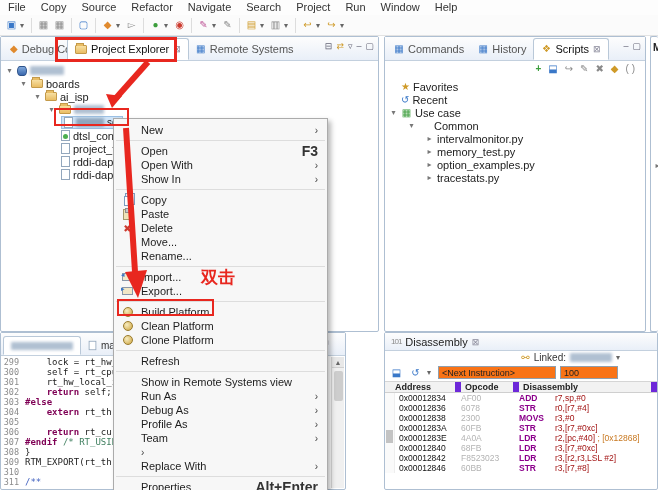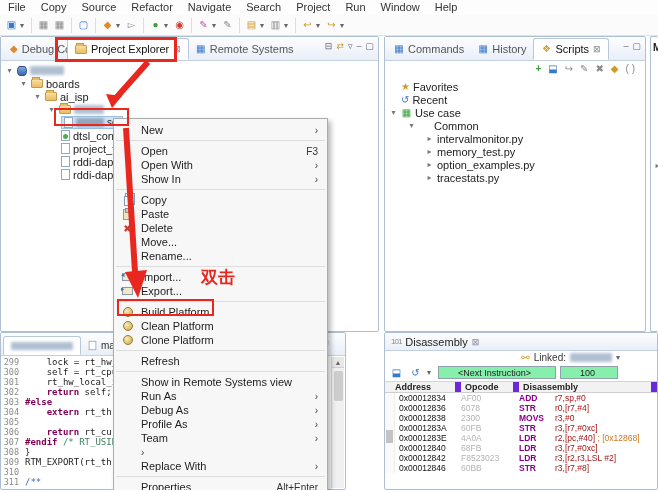--- a/index.html
+++ b/index.html
@@ -44,21 +44,21 @@
            border:1px solid #2d528a; flex:none; }
   .rb { display:inline-block; background:#b0c0d2; border-radius:1px; filter:blur(1.4px); height:9px; }
   .selrow { background:#cfe3f7; border:1px solid #9cc0e4; padding:0 2px; display:flex; align-items:center; gap:3px; }
 
   
   .cmenu { position:absolute; left:113px; top:118px; width:215px; padding:4px 0;
            background:#f7f7f7; border:1px solid #ababab; box-shadow:3px 3px 5px rgba(0,0,0,.28); z-index:50; }
   .mi { height:14px; line-height:13px; display:flex; align-items:center; position:relative;
         padding-left:27px; padding-right:9px; font-size:11px; color:#1d1d1d; }
   .mi .lbl { flex:1; }
-  .mi .sc { font-size:10px; color:#333; }
+  .mi .sc { font-size:14px; color:#333;font-weight:bold; }
   .mi .ar { font-size:10px; color:#444; }
   .mic { position:absolute; left:6px; top:1px; width:15px; height:12px; display:flex;
          align-items:center; justify-content:center; font-size:10px; }
   .msep { height:1px; background:#dddddd; margin:3px 2px; }
   .coin { width:10px; height:10px; border-radius:50%; border:1px solid #9a7b2d;
           background:radial-gradient(circle at 35% 35%, #f7ecc0, #cda43e); }
   .ic-copy { width:8px; height:10px; border:1px solid #7a9cc0; background:#fff;
              box-shadow:2px -2px 0 0 #e6eef8, 2px -2px 0 1px #7a9cc0; margin-top:2px; }
   .ic-paste { width:9px; height:11px; background:#efe3b8; border:1px solid #a5986b; position:relative; }
   .ic-paste::before { content:""; position:absolute; left:1px; top:-2px; width:5px; height:3px;
@@ -85,22 +85,22 @@
   .varr { height:11px; display:flex; align-items:center; justify-content:center; font-size:7px;
           color:#666; background:#e8e8e8; border-bottom:1px solid #d0d0d0; }
   .vthumb { position:absolute; left:2px; top:14px; width:9px; height:30px; background:#cdcdcd; border-radius:2px; }
 
   
   .dhead { height:18px; display:flex; align-items:center; gap:4px; padding:0 6px;
            background:linear-gradient(#fdfdfd,#e9eff8); border-bottom:1px solid #c3d0de; font-size:11px; }
   .linkrow { height:13px; display:flex; align-items:center; justify-content:flex-end; gap:4px;
              padding-right:34px; font-size:10px; color:#333; }
   .dtools { height:17px; display:flex; align-items:center; gap:4px; padding:0 4px; }
-  .dfield { height:13px; border:1px solid #8f9fae; background:#86efac; font-size:9px; line-height:12px;
-            padding:0 19px; color:#222; white-space:nowrap; overflow:hidden; }
+  .dfield { height:13px; border:1px solid #8f9fae; background:#f97316; font-size:9px; line-height:12px;
+            padding:0 3px; color:#222; white-space:nowrap; overflow:hidden; }
   .dcolh { height:12px; display:flex; background:#f2f2f2; border-top:1px solid #d5d5d5;
            border-bottom:1px solid #cfcfcf; font-size:9px; font-weight:bold; color:#222; }
   .dcolh span { border-right:6px solid #6d28d9; padding-left:10px; }
   .drow { height:10px; display:flex; align-items:center; font-family:Liberation Sans, sans-serif;
           font-size:8.5px; line-height:10px; white-space:pre; }
   .dgut { width:10px; flex:none; height:100%; background:#fafafa; border-right:1px solid #eee; position:relative; }
   .daddr { width:66px; flex:none; color:#111; padding-left:4px; }
   .dop { width:58px; flex:none; color:#b3b3b3; }
   .dmn { width:36px; flex:none; color:#8b008b; font-weight:bold; }
   .dops { color:#a31515; }

